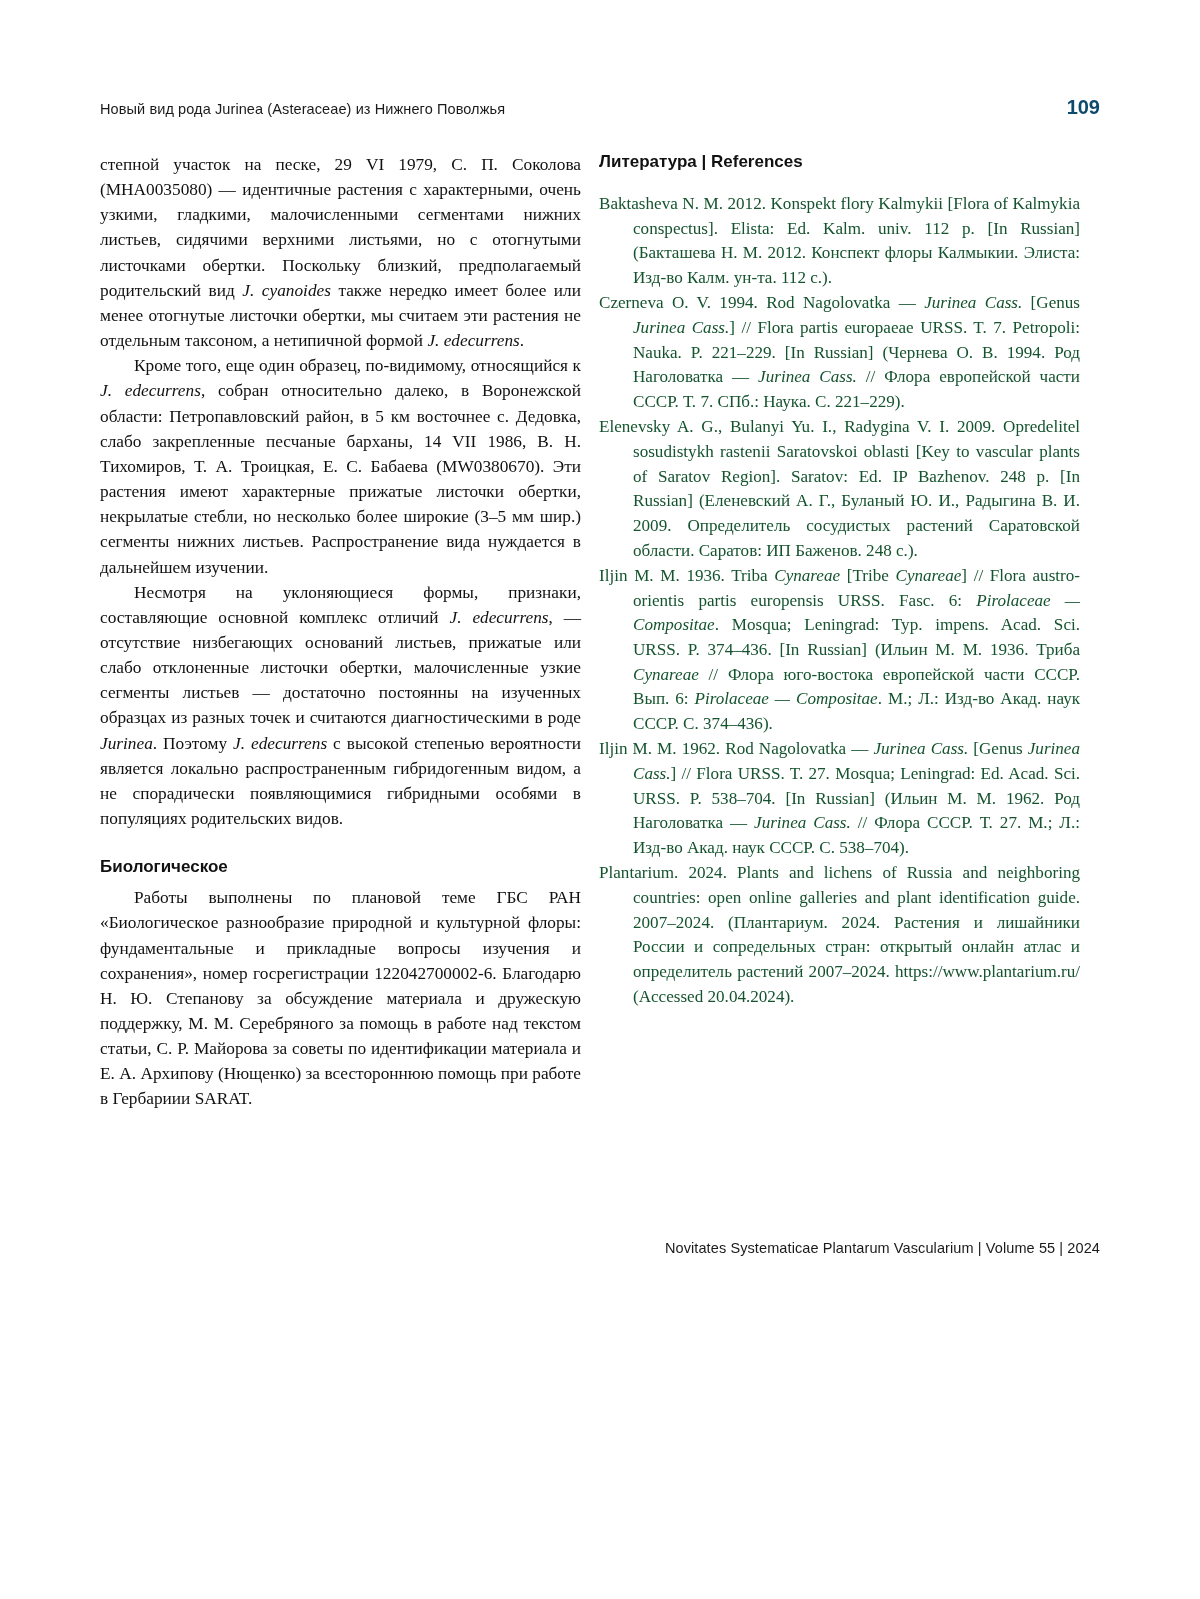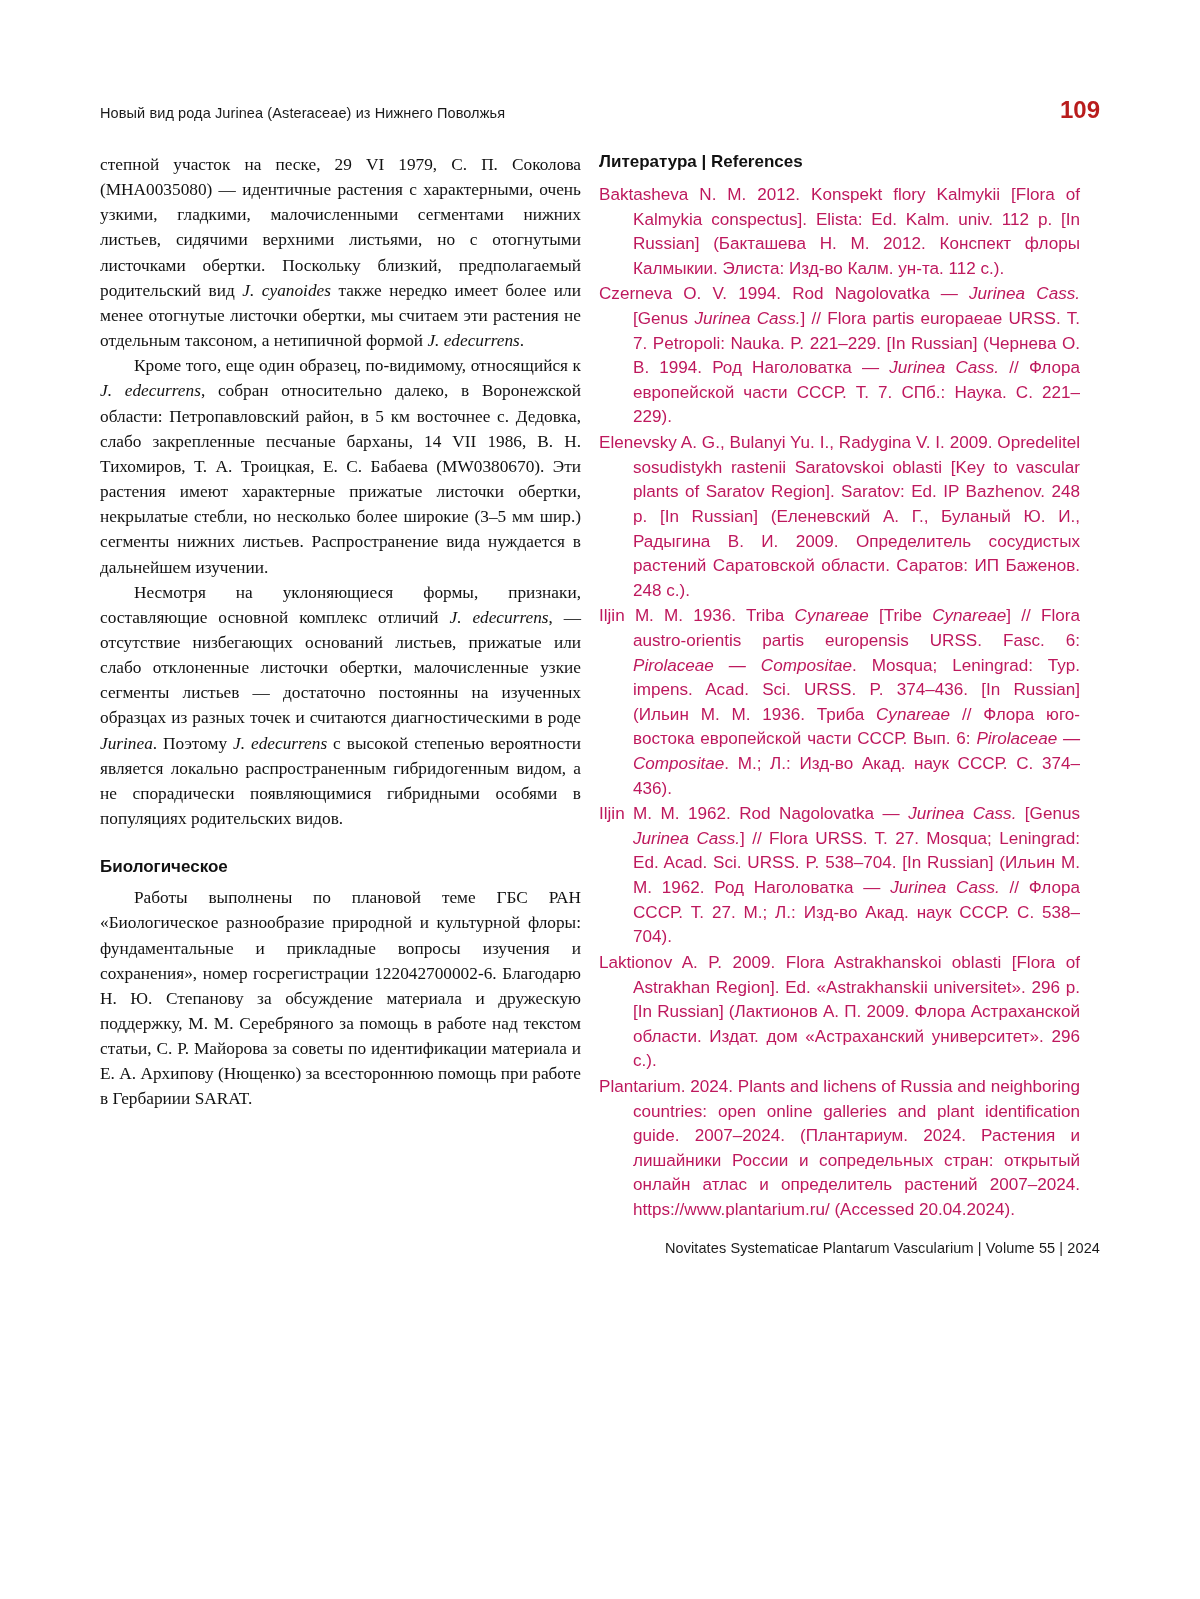--- a/index.html
+++ b/index.html
@@ -29,23 +29,23 @@
     font-size: 14.5px;
     color: #1a1a1a;
   }
   .runhead .title {
     font-family: "Liberation Sans", sans-serif;
     font-size: 14.5px;
     letter-spacing: 0.1px;
   }
   .runhead .pageno {
     font-family: "Liberation Sans", sans-serif;
-    font-size: 24px;
+    font-size: 20px;
     font-weight: bold;
-    color: #b91c1c;
+    color: #0c4a6e;
   }
 
   
   .columns {
     position: absolute;
     top: 152px;
     left: 100px;
     width: 1000px;
     display: flex;
     gap: 18px;
@@ -72,30 +72,30 @@
 
   h2.section-head {
     font-family: "Liberation Sans", sans-serif;
     font-size: 17px;
     font-weight: bold;
     color: #111111;
     margin: 26px 0 8px 0;
   }
   h2.section-head.refs {
     margin-top: 0;
-    margin-bottom: 11px;
+    margin-bottom: 20px;
   }
 
   
   .ref-list {
-    font-family: Liberation Sans, sans-serif;
+    font-family: Liberation Serif, serif;
     font-size: 17.1px;
     line-height: 1.44;
     text-align: justify;
-    color: #be185d;
+    color: #14532d;
     hyphens: auto;
   }
   .ref-item {
     margin: 0 0 1px 0;
     padding-left: 34px;
     text-indent: -34px;
   }
   .ref-item i { font-style: italic; }
 
   
@@ -137,21 +137,20 @@
 
     <div class="col">
       <h2 class="section-head refs">Литература | References</h2>
 
       <div class="ref-list">
         <p class="ref-item">Baktasheva N. M. 2012. Konspekt flory Kalmykii [Flora of Kalmykia conspectus]. Elista: Ed. Kalm. univ. 112 p. [In Russian] (Бакташева Н. М. 2012. Конспект флоры Калмыкии. Элиста: Изд-во Калм. ун-та. 112 с.).</p>
         <p class="ref-item">Czerneva O. V. 1994. Rod Nagolovatka — <i><i>Jurinea</i> Cass.</i> [Genus <i><i>Jurinea</i> Cass.</i>] // Flora partis europaeae URSS. T. 7. Petropoli: Nauka. P. 221–229. [In Russian] (Чернева О. В. 1994. Род Наголоватка — <i><i>Jurinea</i> Cass.</i> // Флора европейской части СССР. Т. 7. СПб.: Наука. С. 221–229).</p>
         <p class="ref-item">Elenevsky A. G., Bulanyi Yu. I., Radygina V. I. 2009. Opredelitel sosudistykh rastenii Saratovskoi oblasti [Key to vascular plants of Saratov Region]. Saratov: Ed. IP Bazhenov. 248 p. [In Russian] (Еленевский А. Г., Буланый Ю. И., Радыгина В. И. 2009. Определитель сосудистых растений Саратовской области. Саратов: ИП Баженов. 248 с.).</p>
         <p class="ref-item">Iljin M. M. 1936. Triba <i>Cynareae</i> [Tribe <i>Cynareae</i>] // Flora austro-orientis partis europensis URSS. Fasc. 6: <i><i>Pirolaceae</i> — Compositae</i>. Mosqua; Leningrad: Typ. impens. Acad. Sci. URSS. P. 374–436. [In Russian] (Ильин М. М. 1936. Триба <i>Cynareae</i> // Флора юго-востока европейской части СССР. Вып. 6: <i><i>Pirolaceae</i> — Compositae</i>. М.; Л.: Изд-во Акад. наук СССР. С. 374–436).</p>
         <p class="ref-item">Iljin M. M. 1962. Rod Nagolovatka — <i><i>Jurinea</i> Cass.</i> [Genus <i><i>Jurinea</i> Cass.</i>] // Flora URSS. T. 27. Mosqua; Leningrad: Ed. Acad. Sci. URSS. P. 538–704. [In Russian] (Ильин М. М. 1962. Род Наголоватка — <i><i>Jurinea</i> Cass.</i> // Флора СССР. Т. 27. М.; Л.: Изд-во Акад. наук СССР. С. 538–704).</p>
-        <p class="ref-item">Laktionov A. P. 2009. Flora Astrakhanskoi oblasti [Flora of Astrakhan Region]. Ed. «Astrakhanskii universitet». 296 p. [In Russian] (Лактионов А. П. 2009. Флора Астраханской области. Издат. дом «Астраханский университет». 296 с.).</p>
         <p class="ref-item">Plantarium. 2024. Plants and lichens of Russia and neighboring countries: open online galleries and plant identification guide. 2007–2024. (Плантариум. 2024. Растения и лишайники России и сопредельных стран: открытый онлайн атлас и определитель растений 2007–2024. https://www.plantarium.ru/ (Accessed 20.04.2024).</p>
       </div>
     </div>
 
   </div>
 
   <div class="footer">Novitates Systematicae Plantarum Vascularium  |  Volume 55  |  2024</div>
 
 </div>
 

